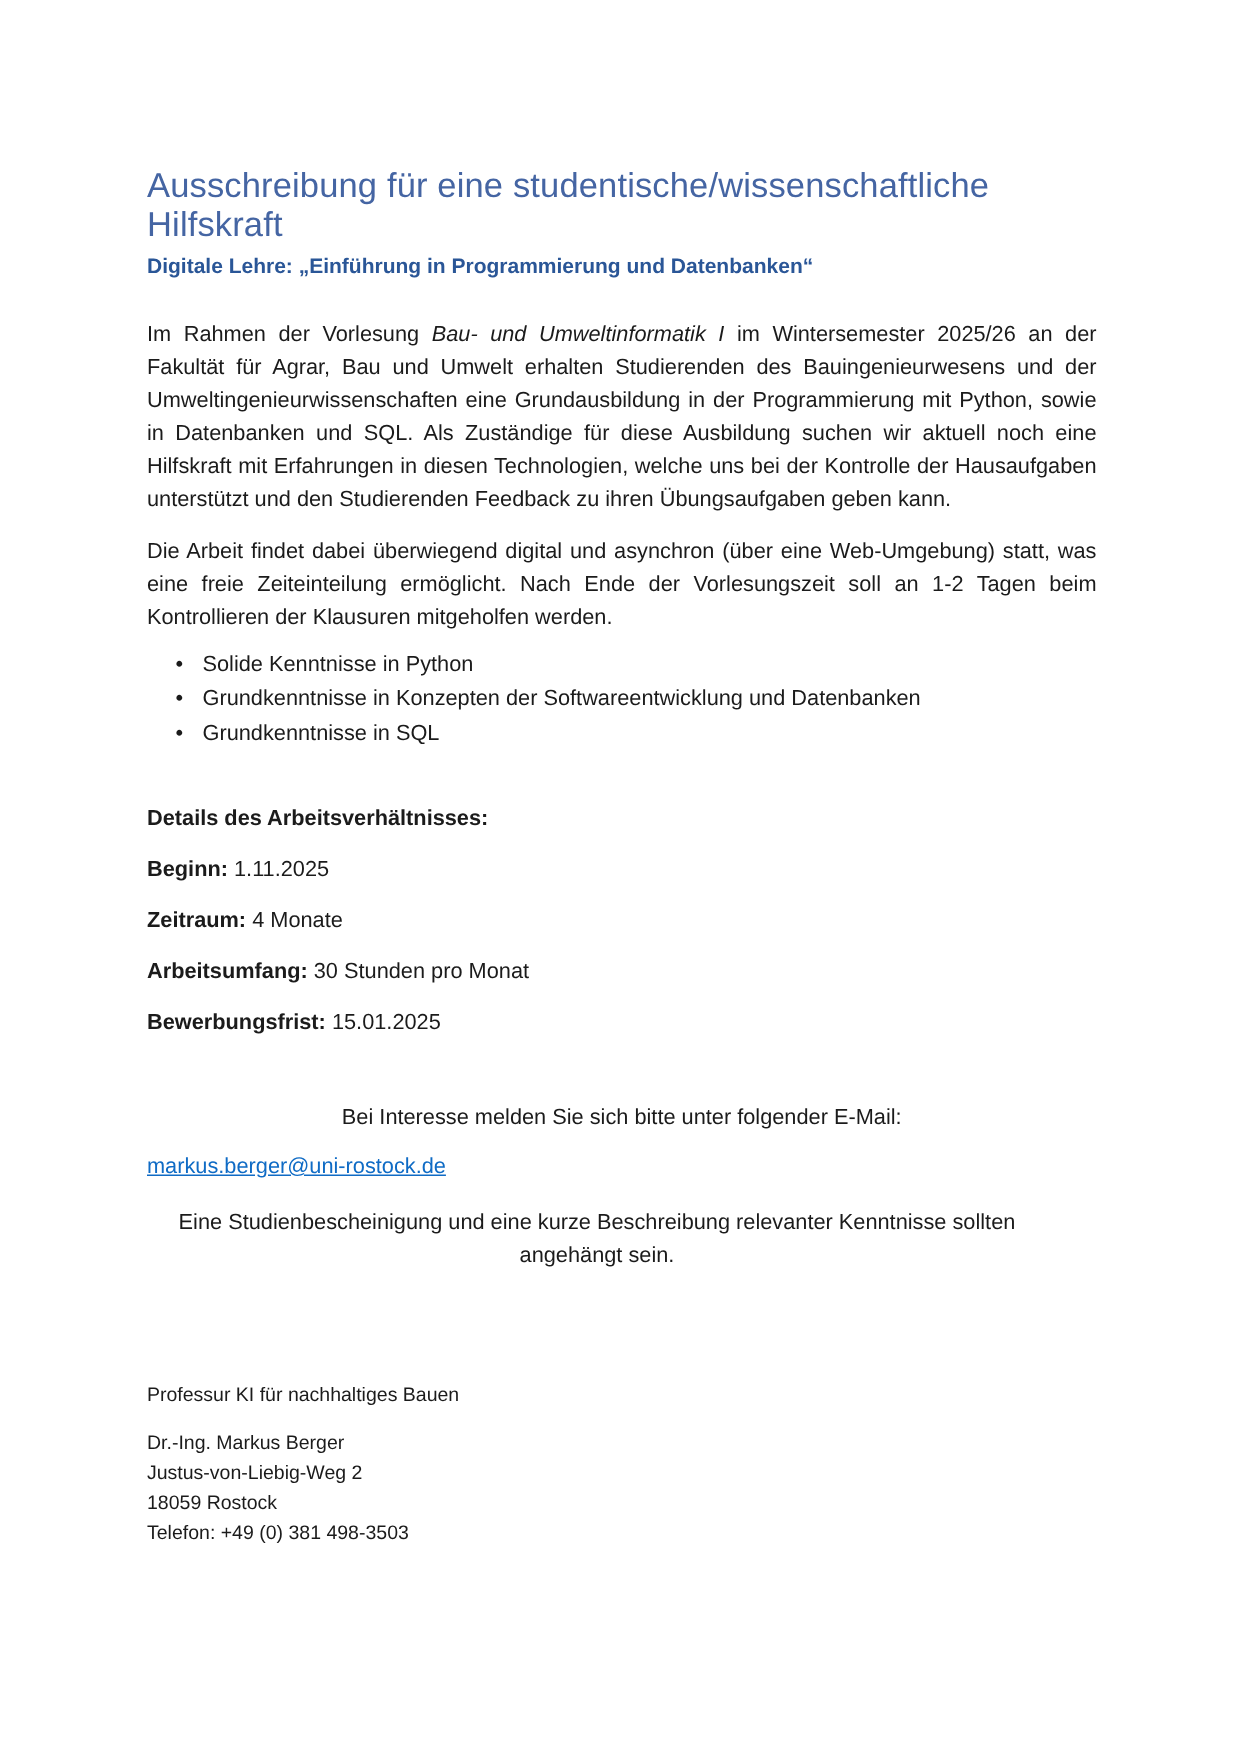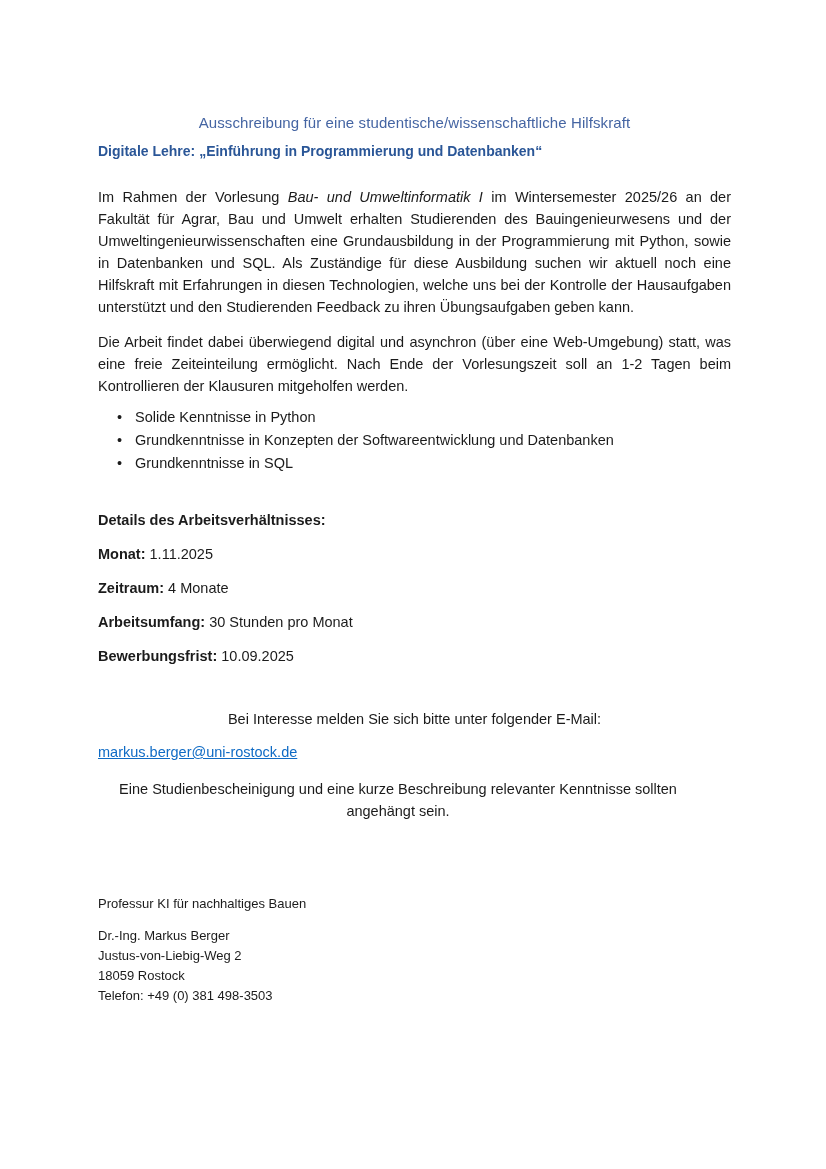--- a/index.html
+++ b/index.html
@@ -13,26 +13,25 @@
     height: 1169px;
     background: #ffffff;
     box-sizing: border-box;
     padding: 110px 95px 0 98px;
     font-family: "Liberation Sans", sans-serif;
     color: #1b1b1b;
     overflow: hidden;
   }
   .doc-title {
     margin: 0;
-    font-size: 15px;
+    font-size: 23px;
     font-weight: 400;
     line-height: 26px;
     color: #4565a3;
     letter-spacing: 0.1px;
-    text-align: center;
   }
   .doc-subtitle {
     margin: 5px 0 0 0;
     font-size: 14px;
     font-weight: 600;
     line-height: 20px;
     color: #2a5697;
   }
   .body-par {
     margin: 0;
@@ -115,27 +114,27 @@
 
 
   <ul class="req-list">
     <li>Solide Kenntnisse in Python</li>
     <li>Grundkenntnisse in Konzepten der Softwareentwicklung und Datenbanken</li>
     <li>Grundkenntnisse in SQL</li>
   </ul>
 
   <p class="section-heading heading-details">Details des Arbeitsverhältnisses:</p>
 
-  <p class="detail-row"><span class="detail-label">Monat:</span><span> 1.11.2025</span></p>
+  <p class="detail-row"><span class="detail-label">Beginn:</span><span> 1.11.2025</span></p>
 
   <p class="detail-row"><span class="detail-label">Zeitraum:</span><span> 4 Monate</span></p>
 
   <p class="detail-row"><span class="detail-label">Arbeitsumfang:</span><span> 30 Stunden pro Monat</span></p>
 
-  <p class="detail-row"><span class="detail-label">Bewerbungsfrist:</span><span> 10.09.2025</span></p>
+  <p class="detail-row"><span class="detail-label">Bewerbungsfrist:</span><span> 15.01.2025</span></p>
 
   <p class="body-par contact-prompt">Bei Interesse melden Sie sich bitte unter folgender E-Mail:</p>
 
   <p class="email-line"><a class="email-link" href="#">markus.berger@uni-rostock.de</a></p>
 
   <p class="body-par attachment-note">Eine Studienbescheinigung und eine kurze Beschreibung relevanter Kenntnisse sollten angehängt sein.</p>
 
   <div class="signature">
     <p class="sig-dept">Professur KI für nachhaltiges Bauen</p>
     <div class="sig-block">

